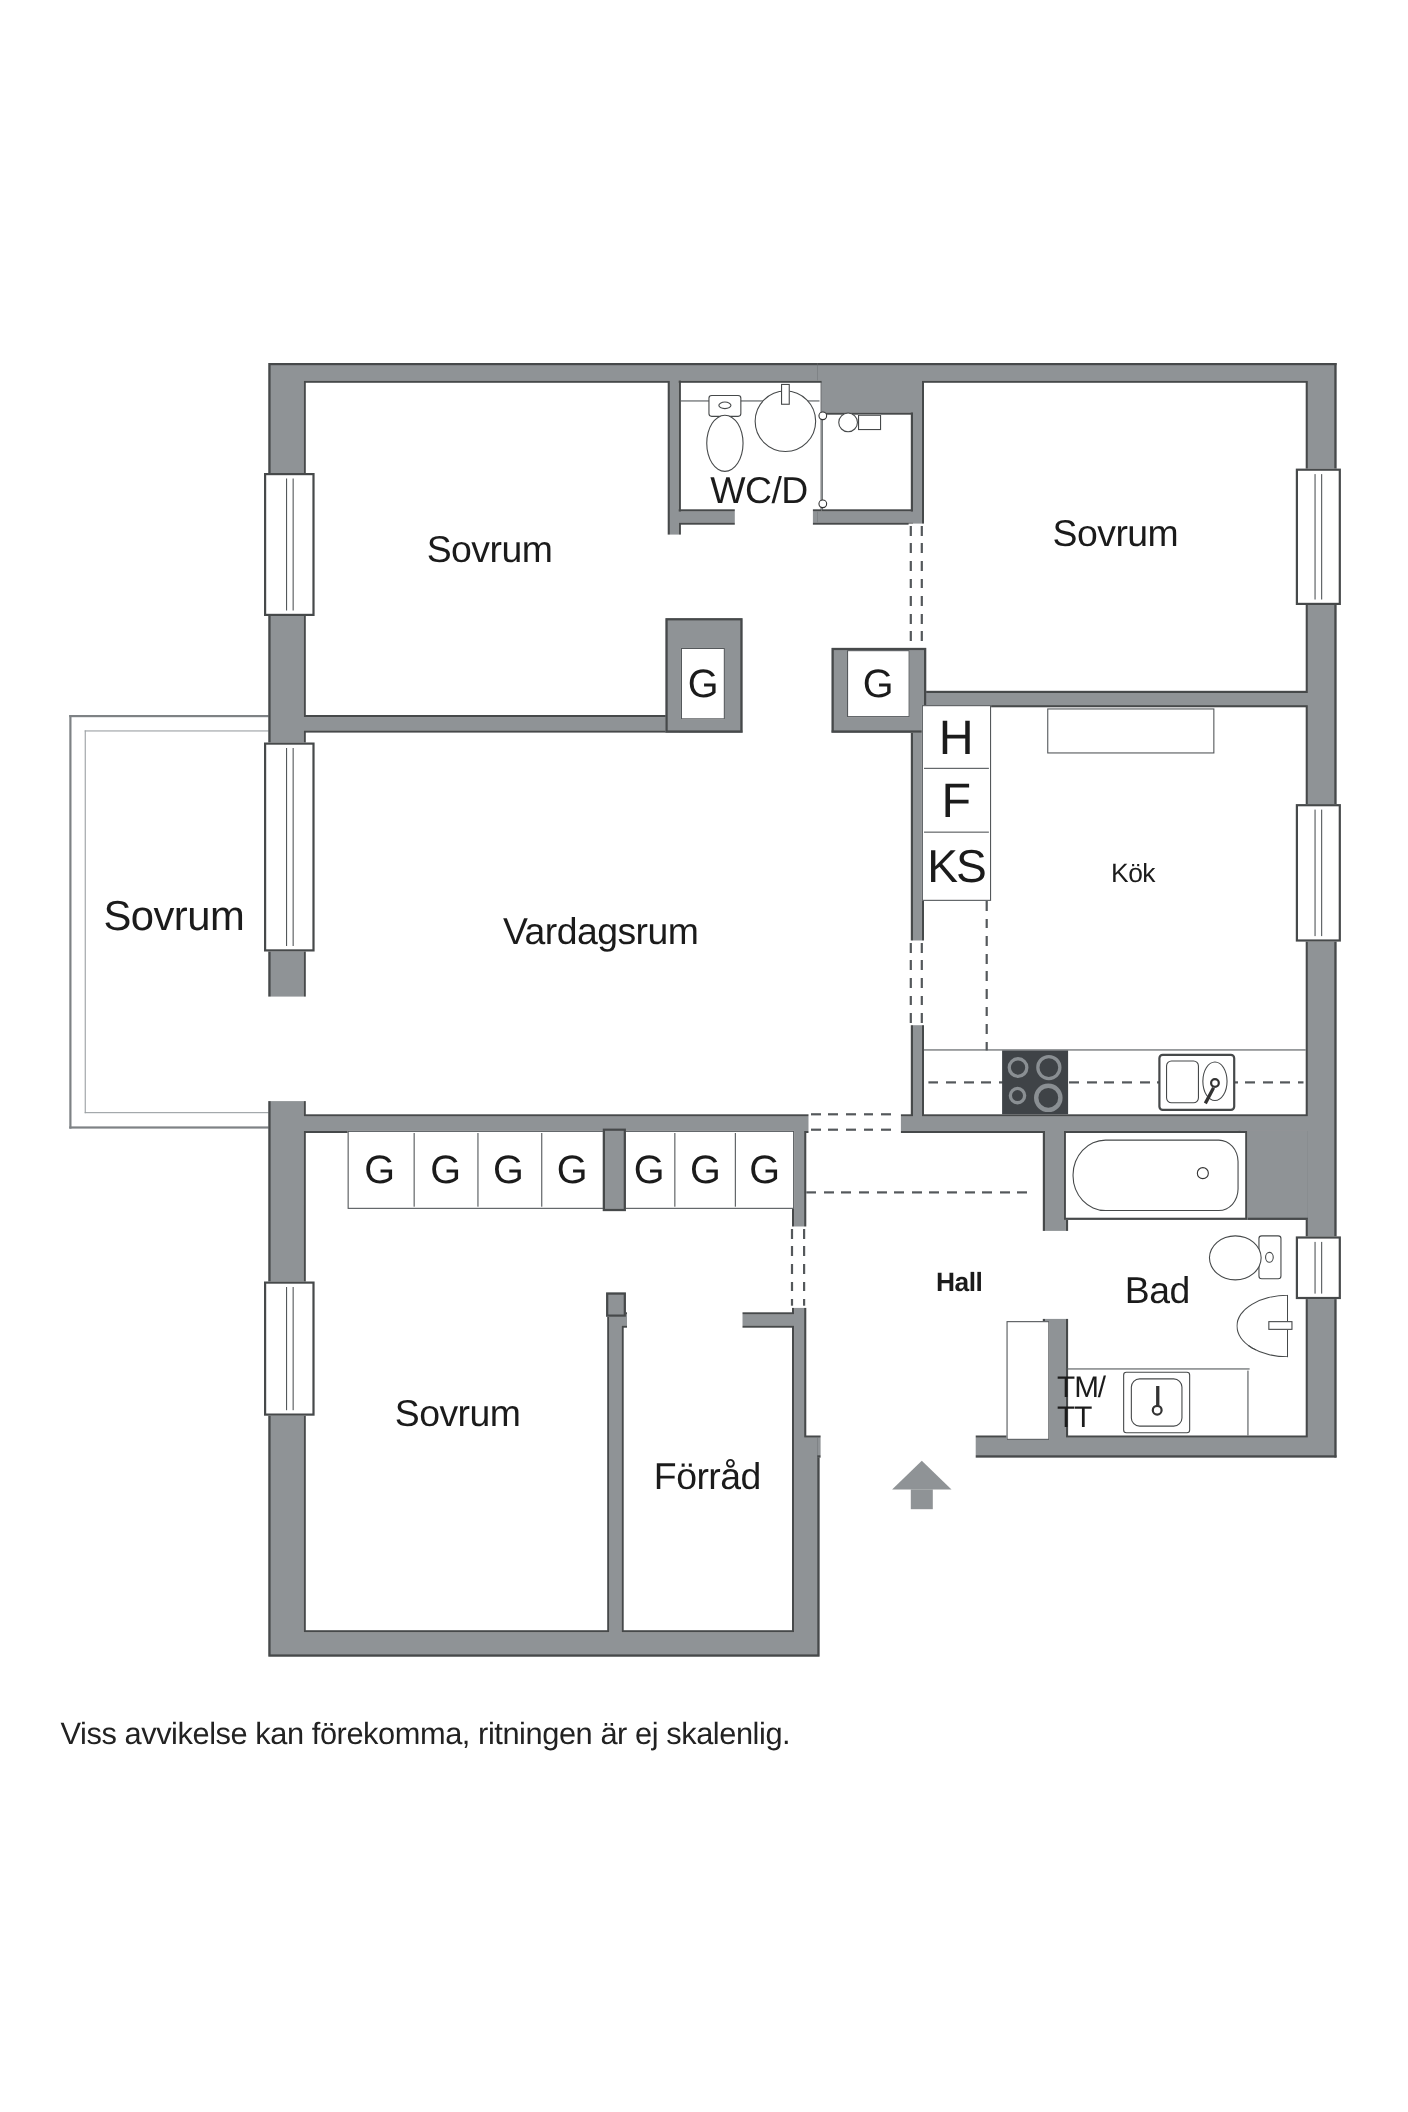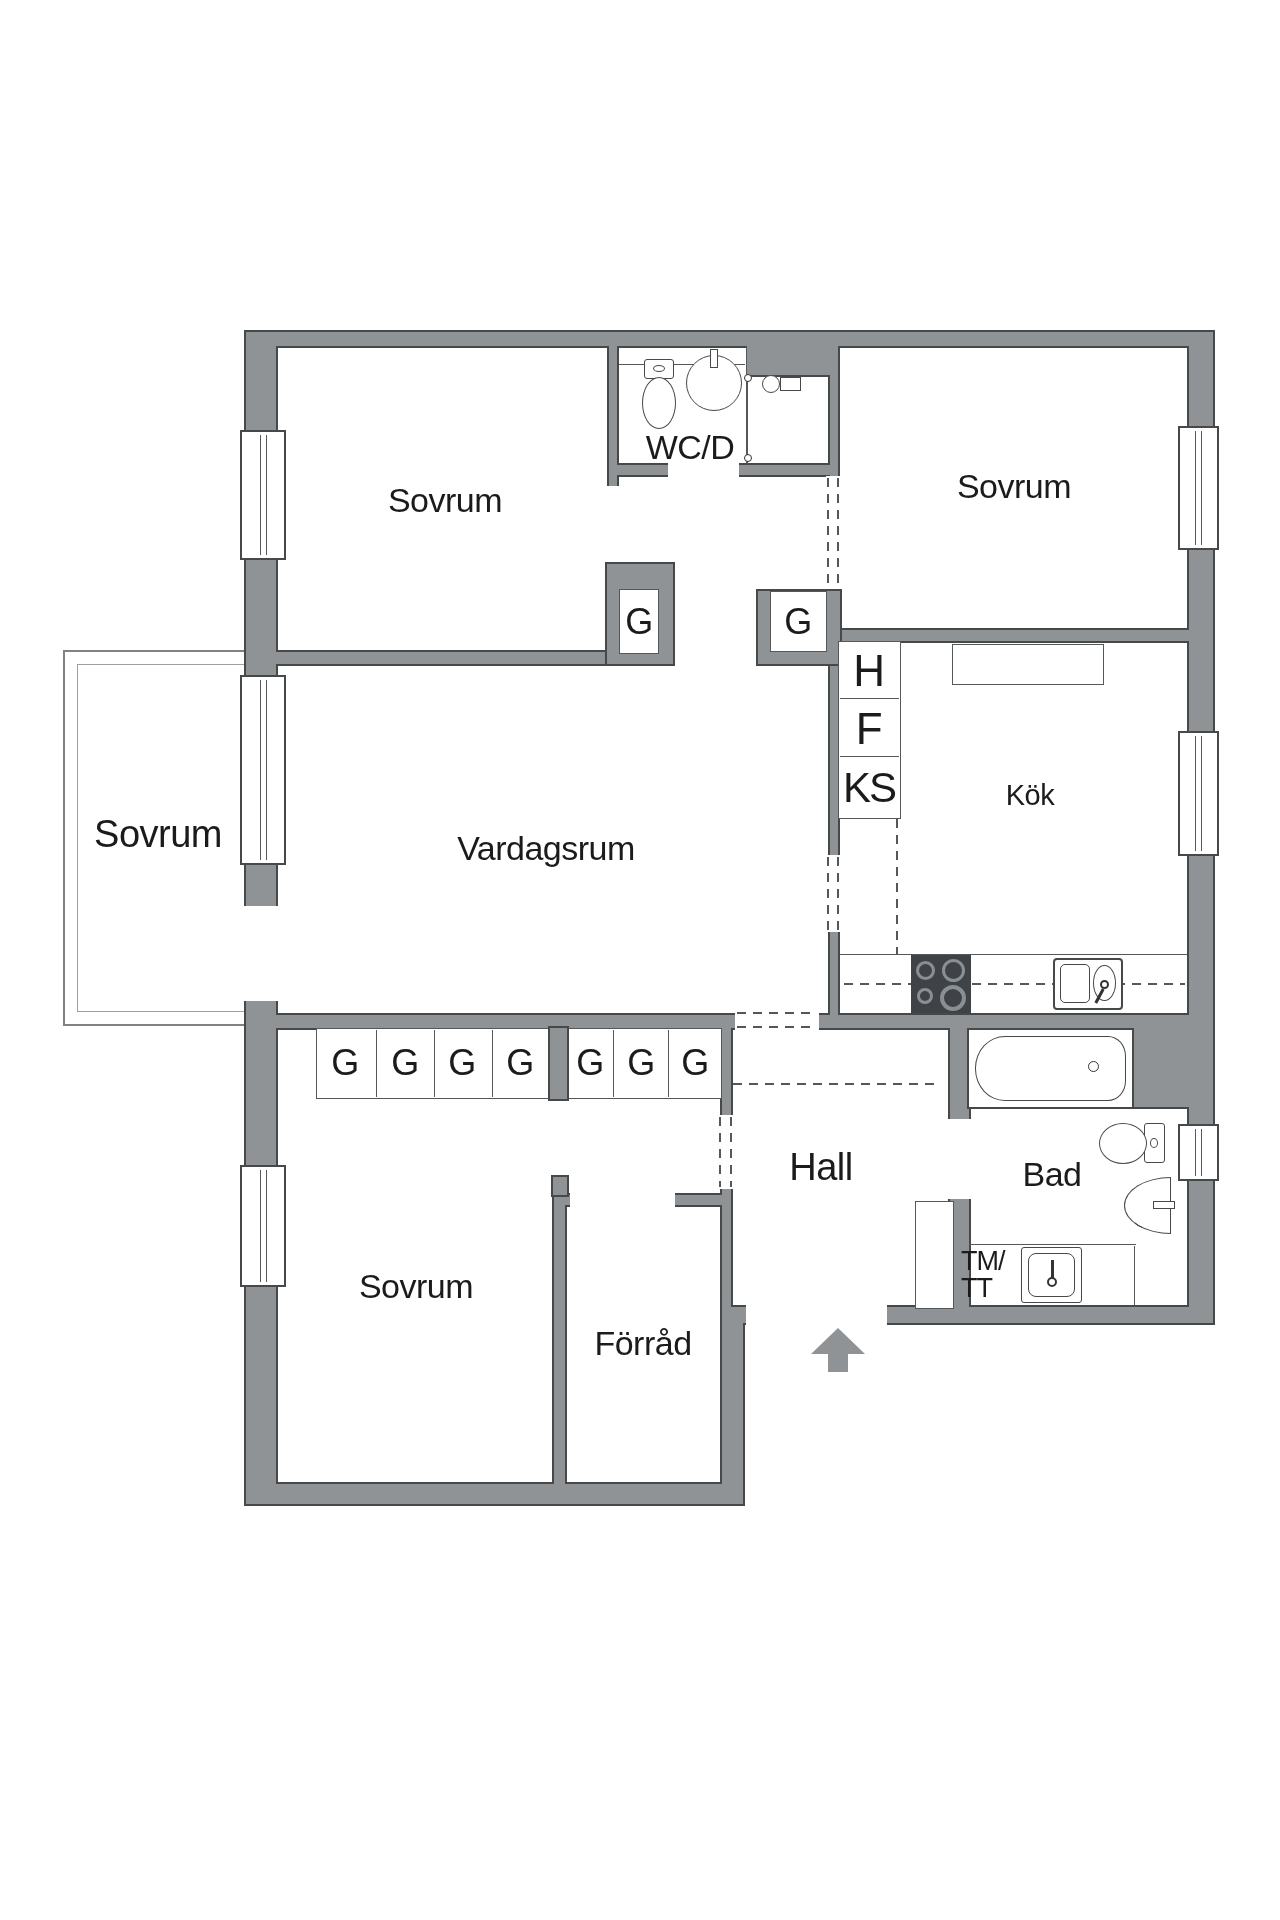--- a/index.html
+++ b/index.html
@@ -171,24 +171,25 @@
   <div class="abs" style="left:1051px;top:1260px;width:3px;height:18px;background:#333;"></div>
 
   <div class="abs" style="left:811px;top:1328px;width:0;height:0;border-left:27px solid transparent;border-right:27px solid transparent;border-bottom:26px solid var(--wall);"></div>
   <div class="abs" style="left:828px;top:1354px;width:20px;height:18px;background:var(--wall);"></div>
 
   <div class="lbl" style="left:445px;top:500px;font-size:34px;">Sovrum</div>
   <div class="lbl" style="left:690px;top:447px;font-size:34px;">WC/D</div>
   <div class="lbl" style="left:1014px;top:486px;font-size:34px;">Sovrum</div>
   <div class="lbl" style="left:546px;top:848px;font-size:34px;">Vardagsrum</div>
   <div class="lbl" style="left:158px;top:834px;font-size:38px;">Sovrum</div>
-  <div class="lbl" style="left:1030px;top:795px;font-size:29px;">Kök</div>
-  <div class="lbl" style="left:821px;top:1167px;font-size:38px;">Hall</div>
+  <div class="lbl" style="left:1030px;top:795px;font-size:24px;">Kök</div>
+  <div class="lbl" style="left:872px;top:1167px;font-size:24px;font-weight:bold;">Hall</div>
   <div class="lbl" style="left:1052px;top:1174px;font-size:34px;">Bad</div>
   <div class="lbl" style="left:416px;top:1286px;font-size:34px;">Sovrum</div>
   <div class="lbl" style="left:643px;top:1343px;font-size:34px;">Förråd</div>
   <div class="abs" style="left:961px;top:1248px;font-size:27px;line-height:27px;letter-spacing:-1px;">
     <div>TM/</div>
     <div>TT</div>
   </div>
 
+  <div class="abs" style="left:55px;top:1560px;font-size:28px;letter-spacing:-0.4px;color:#222;">Viss avvikelse kan förekomma, ritningen är ej skalenlig.</div>
 
 </div>
 
 </body></html>

